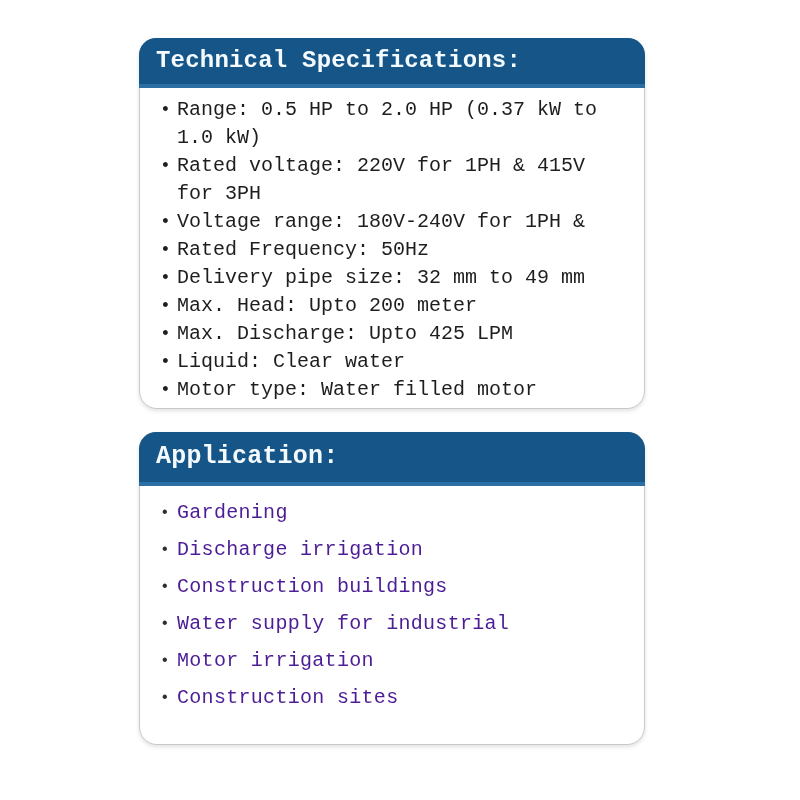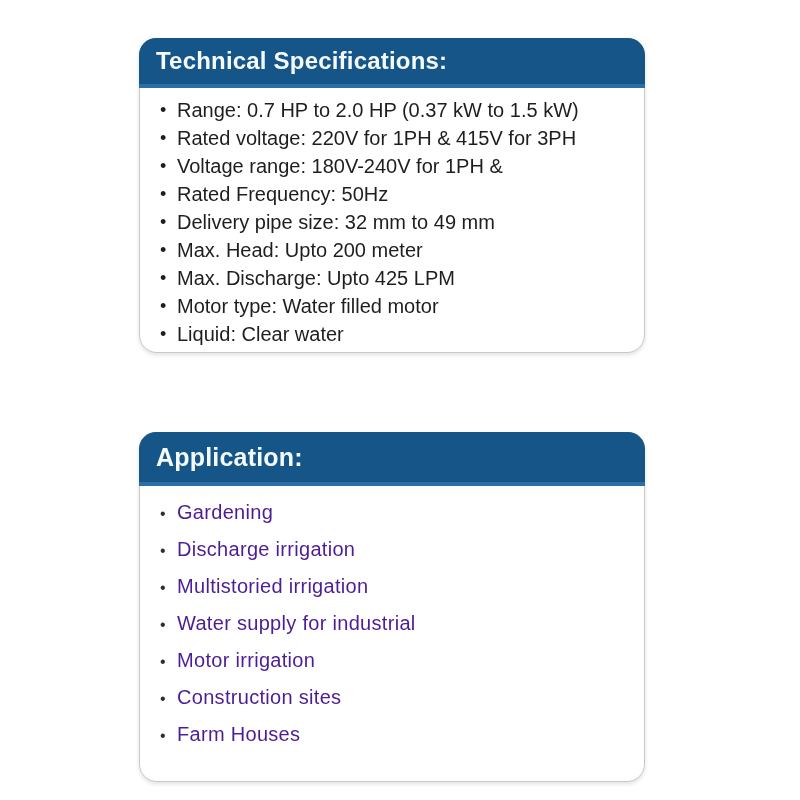--- a/index.html
+++ b/index.html
@@ -7,20 +7,21 @@
     padding: 0;
     background: #ffffff;
     font-family: "Liberation Sans", sans-serif;
   }
   .page {
     position: relative;
     width: 652px;
     height: 800px;
     background: #ffffff;
     overflow: hidden;
+    font-family: Liberation Mono, monospace;
   }
   .card {
     position: absolute;
     left: 139px;
     width: 506px;
     background: #ffffff;
     border: 1px solid #c9c9c9;
     border-radius: 18px;
     box-shadow: 0 2px 4px rgba(0,0,0,0.12);
     box-sizing: border-box;
@@ -90,43 +91,42 @@
 <body>
 
 <div class="page">
 
   <div class="card card-tech">
     <div class="card-header">
       <span>Technical Specifications:</span>
     </div>
     <div class="card-body">
       <ul class="spec-list">
-        <li>Range: 0.7 HP to 2.0 HP (0.37 kW to 1.5 kW)</li>
+        <li>Range: 0.5 HP to 2.0 HP (0.37 kW to 1.0 kW)</li>
         <li>Rated voltage: 220V for 1PH &amp; 415V for 3PH</li>
         <li>Voltage range: 180V-240V for 1PH &amp;</li>
         <li>Rated Frequency: 50Hz</li>
         <li>Delivery pipe size: 32 mm to 49 mm</li>
         <li>Max. Head: Upto 200 meter</li>
         <li>Max. Discharge: Upto 425 LPM</li>
+        <li>Liquid: Clear water</li>
         <li>Motor type: Water filled motor</li>
-        <li>Liquid: Clear water</li>
       </ul>
     </div>
   </div>
 
   <div class="card card-app">
     <div class="card-header">
       <span>Application:</span>
     </div>
     <div class="card-body">
       <ul class="spec-list">
         <li>Gardening</li>
         <li>Discharge irrigation</li>
-        <li>Multistoried irrigation</li>
+        <li>Construction buildings</li>
         <li>Water supply for industrial</li>
         <li>Motor irrigation</li>
         <li>Construction sites</li>
-        <li>Farm Houses</li>
       </ul>
     </div>
   </div>
 
 </div>
 
 </body></html>

